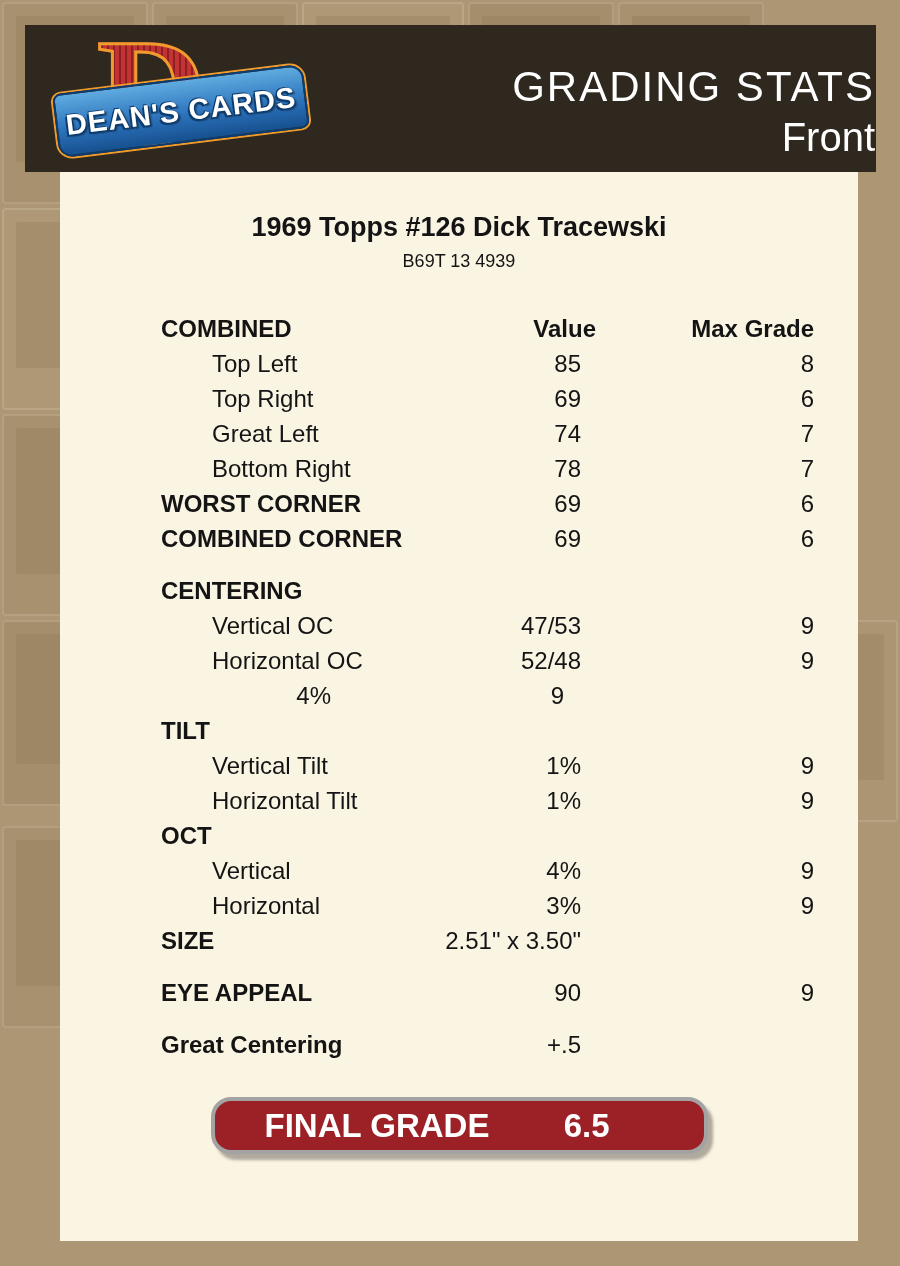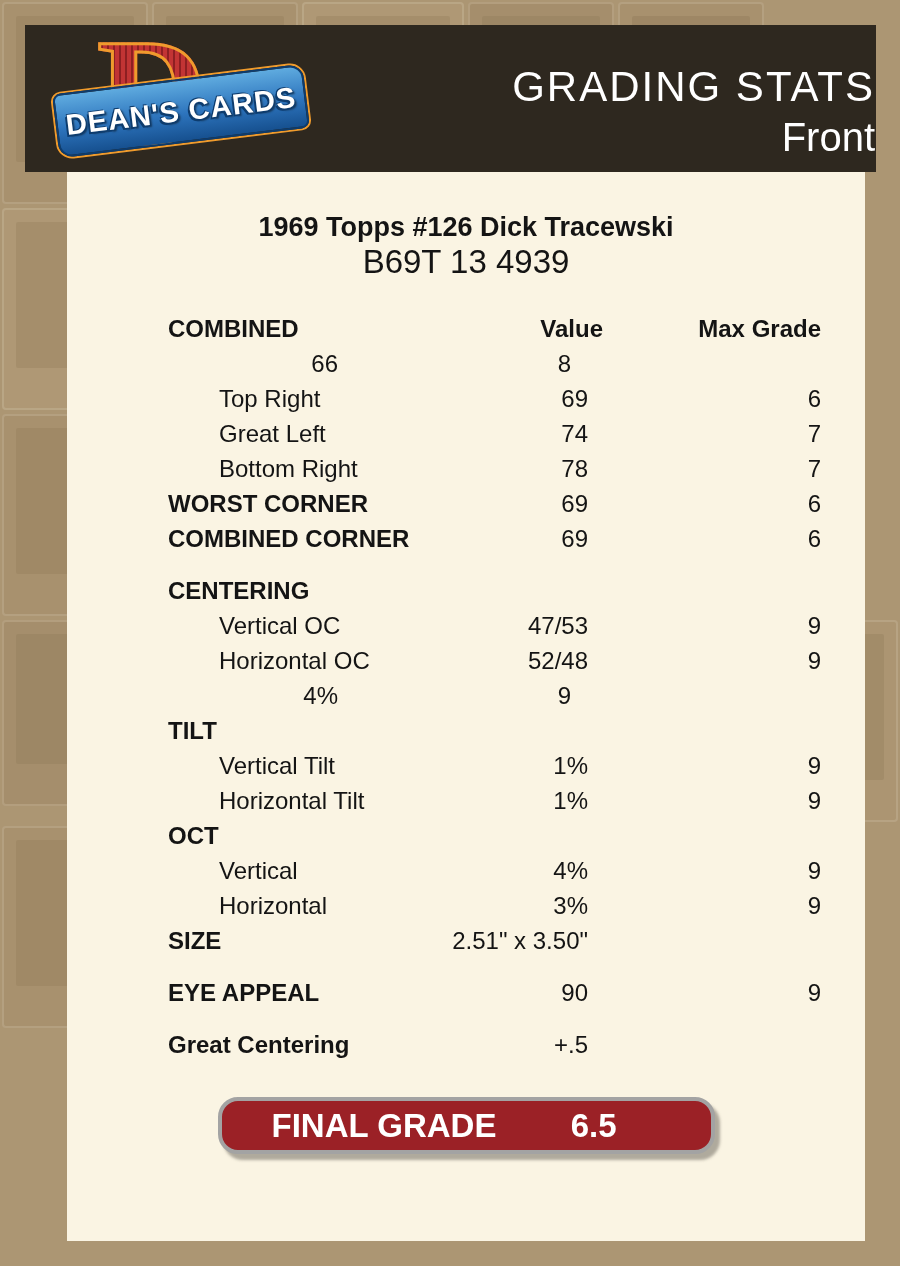--- a/index.html
+++ b/index.html
@@ -60,27 +60,27 @@
   }
   .header-text{
     position:absolute;left:250px;top:0;width:600px;height:190px;
     text-align:right;color:#ffffff;
   }
   .header-title{margin-top:38px;font-size:42px;line-height:48px;letter-spacing:2px;}
   .header-subtitle{margin-top:8px;font-size:40px;line-height:36px;}
 
   
   .panel{
-    position:absolute;left:67px;top:172px;width:798px;height:1069px;
+    position:absolute;left:60px;top:172px;width:798px;height:1069px;
     background:var(--panel-cream,#faf4e3);
     color:#141414;
     box-sizing:border-box;
   }
   .card-title{margin-top:38px;text-align:center;font-size:27px;font-weight:bold;line-height:34px;}
-  .card-serial{text-align:center;font-size:33px;line-height:35px;}
+  .card-serial{text-align:center;font-size:18px;line-height:35px;}
 
   
   .stats{margin-top:32px;}
   .row{display:flex;align-items:center;height:35px;padding-left:101px;font-size:24px;}
   .row.gap{margin-top:17px;}
   .c-label{width:250px;white-space:nowrap;}
   .c-label.indent{padding-left:51px;width:199px;}
   .c-value{width:170px;text-align:right;white-space:nowrap;}
   .c-max{width:155px;margin-left:78px;text-align:right;white-space:nowrap;}
   .bold{font-weight:bold;}
@@ -147,21 +147,22 @@
   <div class="card-title">1969 Topps #126 Dick Tracewski</div>
   <div class="card-serial">B69T 13 4939</div>
 
   <div class="stats" id="stats-rows">
       <div class="row heading">
         <span class="c-label bold">COMBINED</span>
         <span class="c-value bold">Value</span>
         <span class="c-max bold">Max Grade</span>
       </div>
       <div class="row">
-        <span class="c-value">66</span>
+        <span class="c-label indent">Top Left</span>
+        <span class="c-value">85</span>
         <span class="c-max">8</span>
       </div>
       <div class="row">
         <span class="c-label indent">Top Right</span>
         <span class="c-value">69</span>
         <span class="c-max">6</span>
       </div>
       <div class="row">
         <span class="c-label indent">Great Left</span>
         <span class="c-value">74</span>

